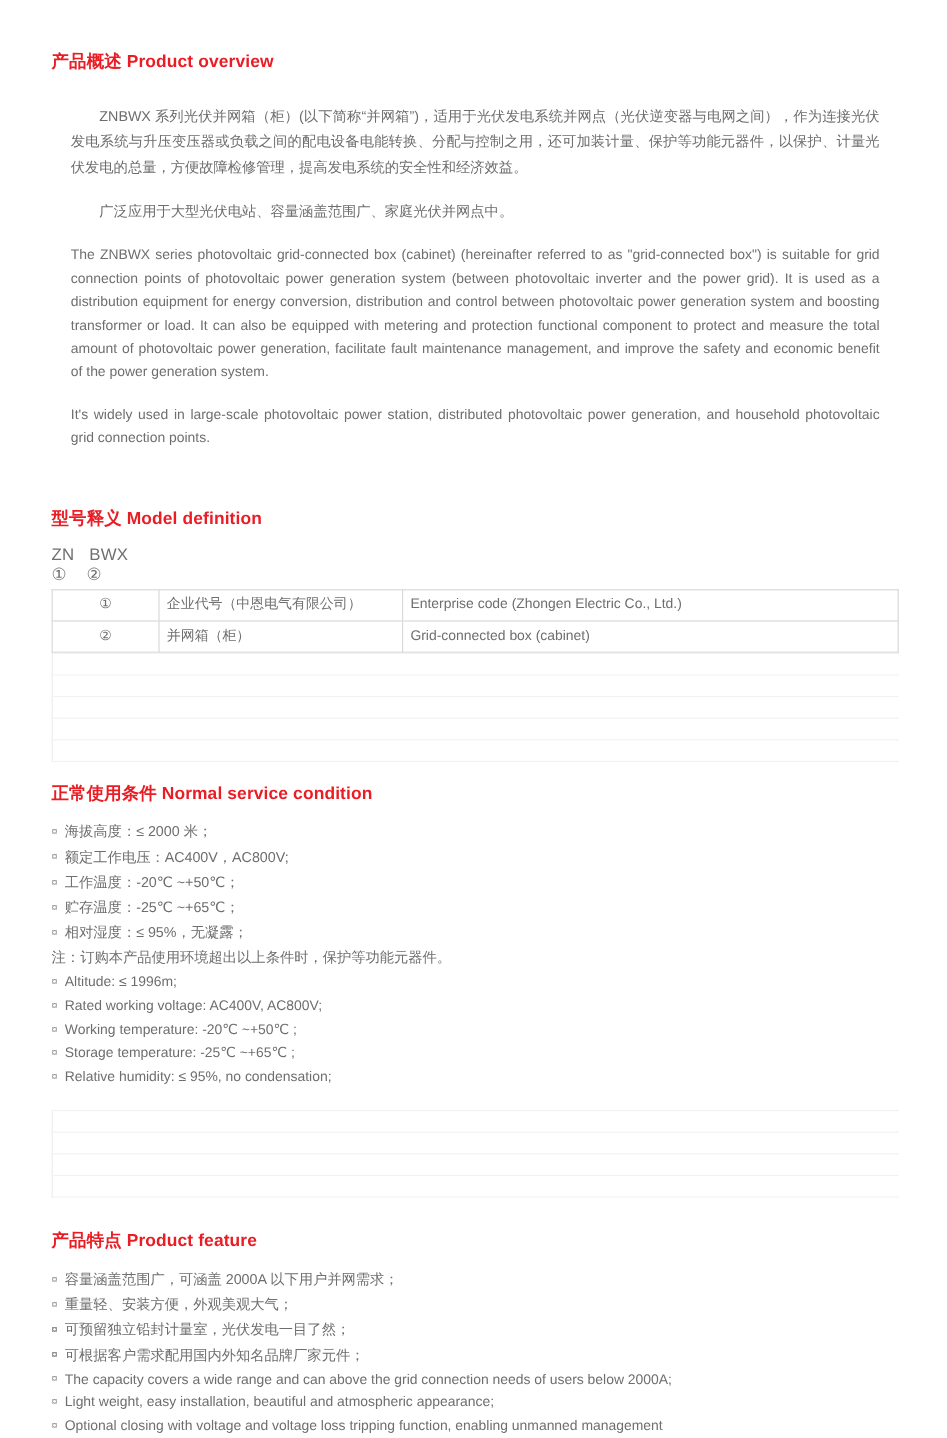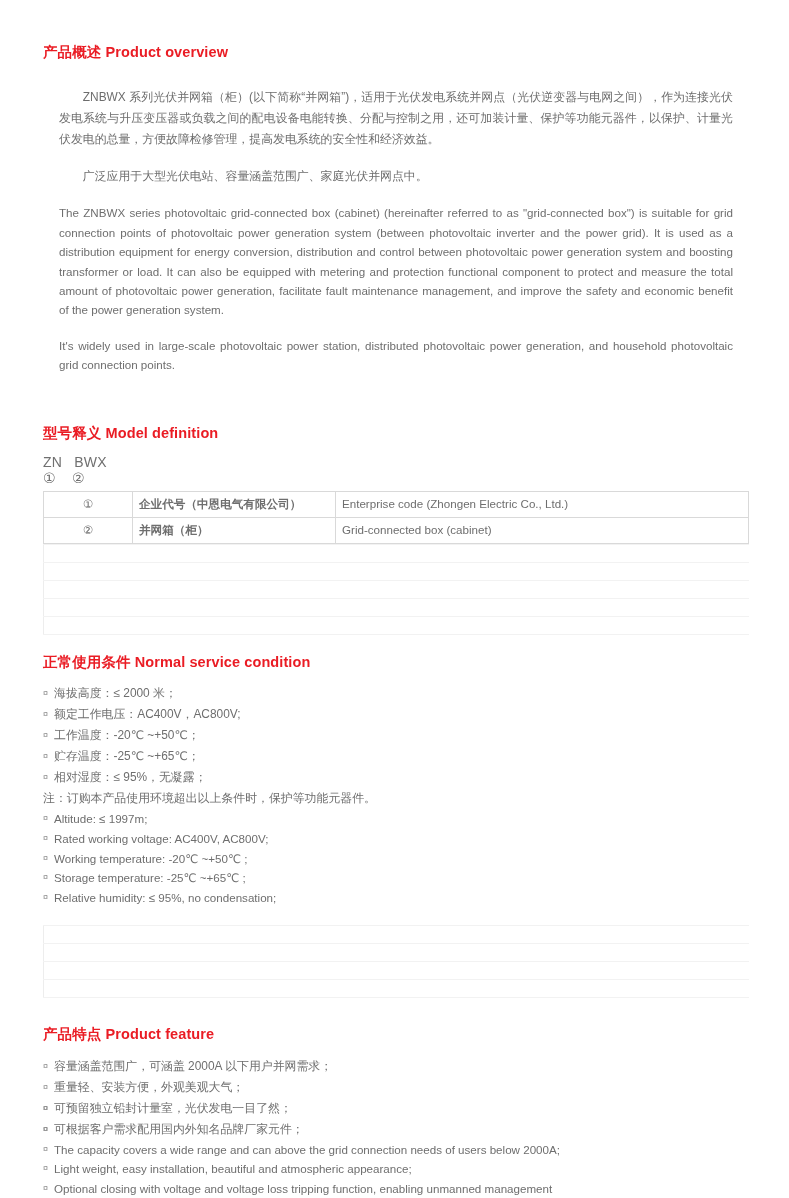--- a/index.html
+++ b/index.html
@@ -119,21 +119,21 @@
     color: #6e6e6e;
     padding: 4px 6px 5px 6px;
     height: 13px;
     vertical-align: middle;
   }
   td.col-idx {
     width: 76px;
     text-align: center;
     border-left: none;
   }
-  td.col-cn { width: 190px; padding-left: 9px; font-weight: bold; }
+  td.col-cn { width: 190px; padding-left: 9px; }
   td.col-en { padding-left: 9px; border-right: none; }
 
   
   table.spacer-table {
     border-collapse: collapse;
     width: 706px;
     table-layout: fixed;
   }
   table.spacer-table td {
     border: 1px solid #f2f2f2;
@@ -242,21 +242,21 @@
         <span class="bullet-mark">¤</span>
         <span>贮存温度：-25℃ ~+65℃；</span>
       </li>
       <li class="cn-item">
         <span class="bullet-mark">¤</span>
         <span>相对湿度：≤ 95%，无凝露；</span>
       </li>
       <li class="cn-item plain note-cn">注：订购本产品使用环境超出以上条件时，保护等功能元器件。</li>
       <li>
         <span class="bullet-mark">¤</span>
-        <span>Altitude: ≤ 1997m;</span>
+        <span>Altitude: ≤ 1996m;</span>
       </li>
       <li>
         <span class="bullet-mark">¤</span>
         <span>Rated working voltage: AC400V, AC800V;</span>
       </li>
       <li>
         <span class="bullet-mark">¤</span>
         <span>Working temperature: -20℃ ~+50℃ ;</span>
       </li>
       <li>

